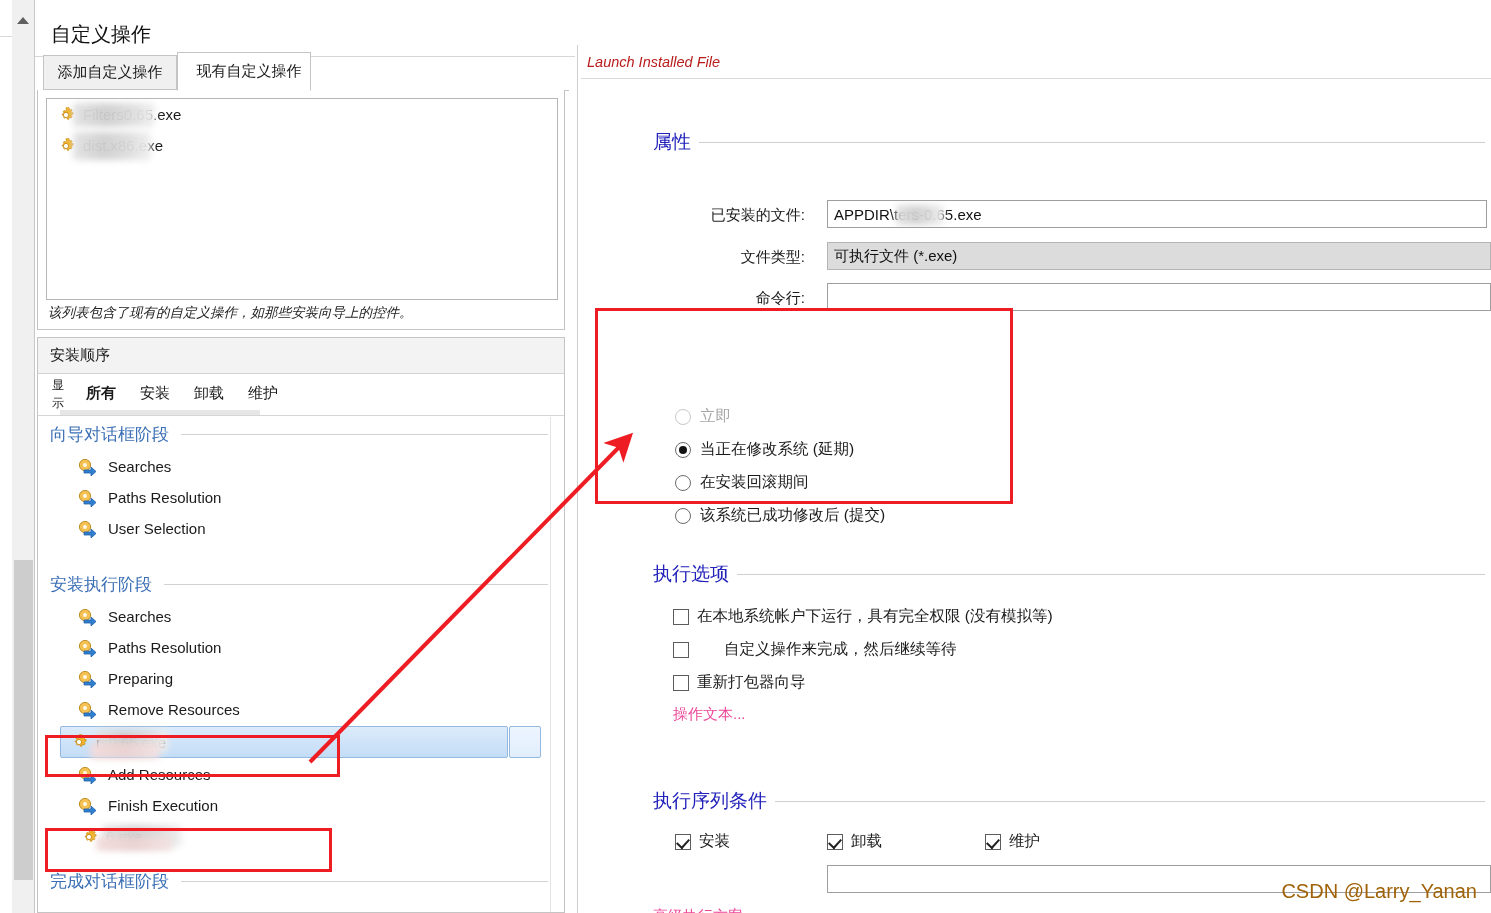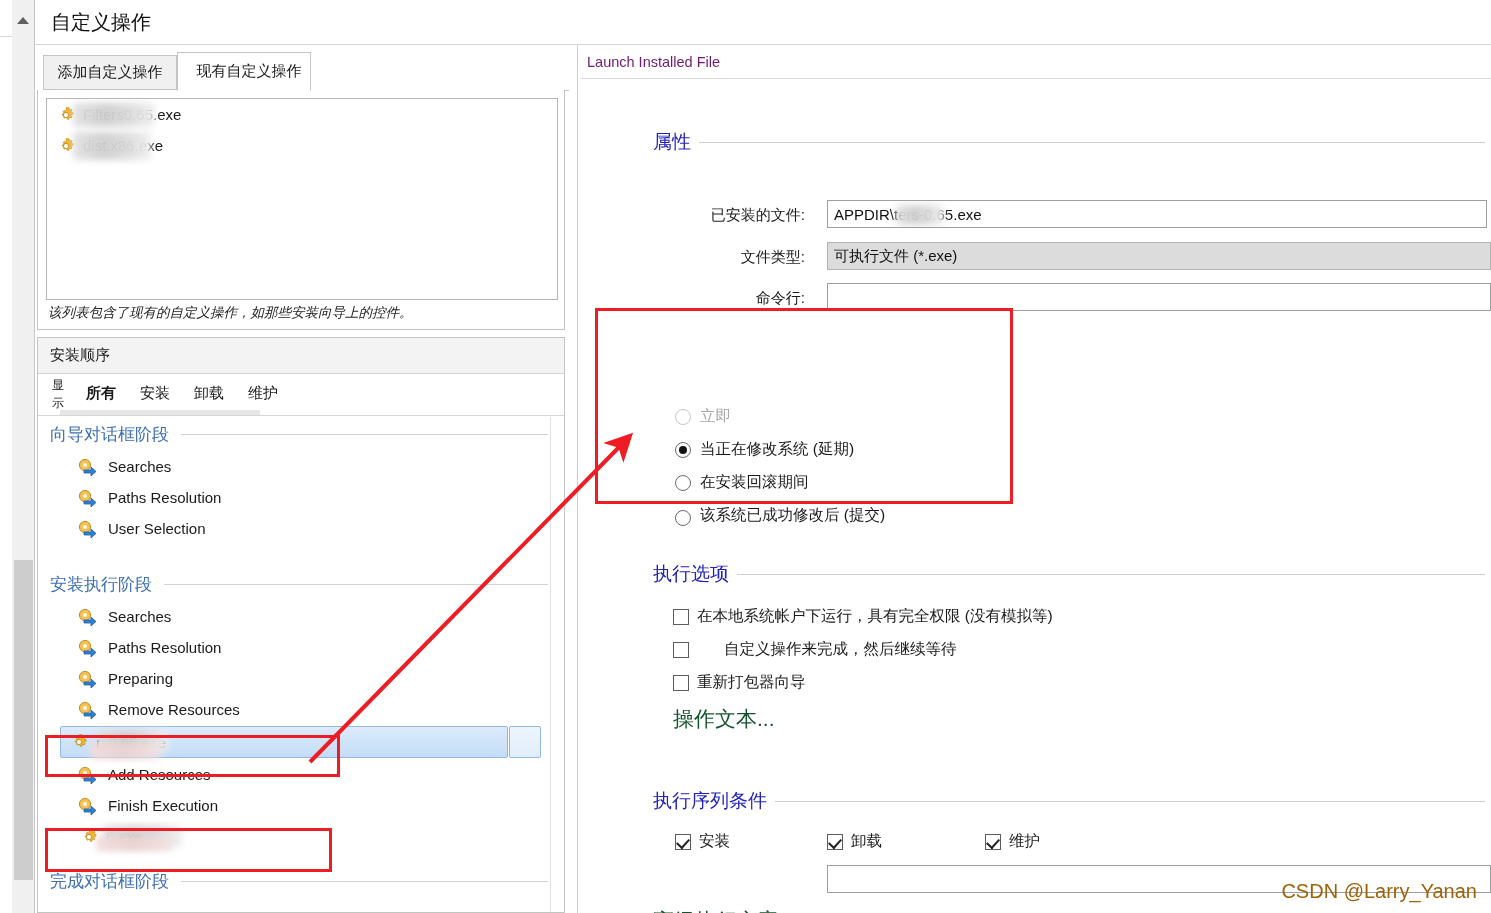--- a/index.html
+++ b/index.html
@@ -43,21 +43,21 @@
 
   
   .window {
     position: absolute; left: 34px; top: 0; right: 0; bottom: 0;
     background: #ffffff;
     border-left: 1px solid #c8c8c8;
   }
 
   
   .title-bar {
-    position: absolute; left: 0; top: 0; width: 1457px; height: 45px;
+    position: absolute; left: 0; top: 12px; width: 1457px; height: 45px;
     border-bottom: 1px solid #d6d6d6;
     display: flex; align-items: center;
   }
   .title-text {
     padding-left: 16px;
     font-size: 20px; color: #111;
   }
 
   
   .left-col {
@@ -224,22 +224,23 @@
   }
 
   
   .right-col {
     position: absolute; left: 546px; top: 45px; right: 0; bottom: 0;
     background: #ffffff;
   }
   .right-head {
     height: 34px; display: flex; align-items: center;
     padding-left: 6px;
-    font-size: 14.5px; color: #701a75;
+    font-size: 14.5px; color: #b91c1c;
     border-bottom: 1px solid #d9d9d9;
+    font-style: italic;
   }
   .rp-body { position: relative; height: 100%; }
 
   .sect {
     position: absolute; left: 0; right: 0;
     display: flex; align-items: center;
   }
   .sect-title {
     color: #2222bb; font-size: 19px; white-space: nowrap;
   }
@@ -284,21 +285,21 @@
     margin-right: 8px; flex: 0 0 16px; position: relative;
   }
   .cbx.on::after {
     content: ""; position: absolute; left: 3px; top: 1px;
     width: 6px; height: 10px;
     border-right: 2px solid #1f1f1f; border-bottom: 2px solid #1f1f1f;
     transform: rotate(42deg);
   }
 
   .link {
-    position: absolute; font-size: 21px; color: #14532d; cursor: pointer;
+    position: absolute; font-size: 15px; color: #ec4899; cursor: pointer;
   }
 
   
   .anno-box {
     position: absolute; border: 3px solid #ee1c23;
     pointer-events: none; z-index: 60;
   }
   .anno-svg {
     position: absolute; left: 0; top: 0; width: 1491px; height: 913px;
     pointer-events: none; z-index: 61;
@@ -554,21 +555,21 @@
           <span>立即</span>
         </div>
         <div class="radio-row" style="left:94px; top:360px;">
           <span class="rdo on"></span>
           <span>当正在修改系统 (延期)</span>
         </div>
         <div class="radio-row" style="left:94px; top:393px;">
           <span class="rdo"></span>
           <span>在安装回滚期间</span>
         </div>
-        <div class="radio-row" style="left:94px; top:426px;align-items:flex-end;">
+        <div class="radio-row" style="left:94px; top:426px;">
           <span class="rdo"></span>
           <span>该系统已成功修改后 (提交)</span>
         </div>
 
         <div class="sect" style="left:72px; right:6px; top:482px; height:26px;">
           <span class="sect-title">执行选项</span>
           <span class="sect-rule"></span>
         </div>
 
         <div class="chk-row" style="left:92px; top:527px;">

